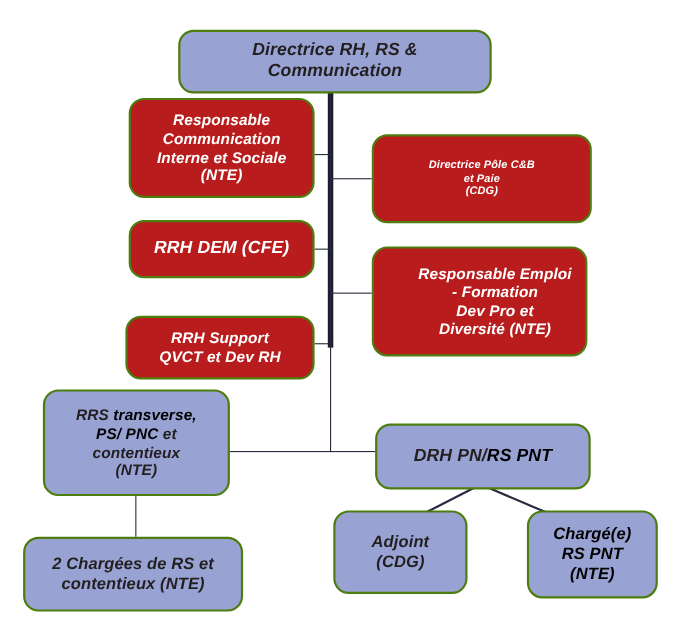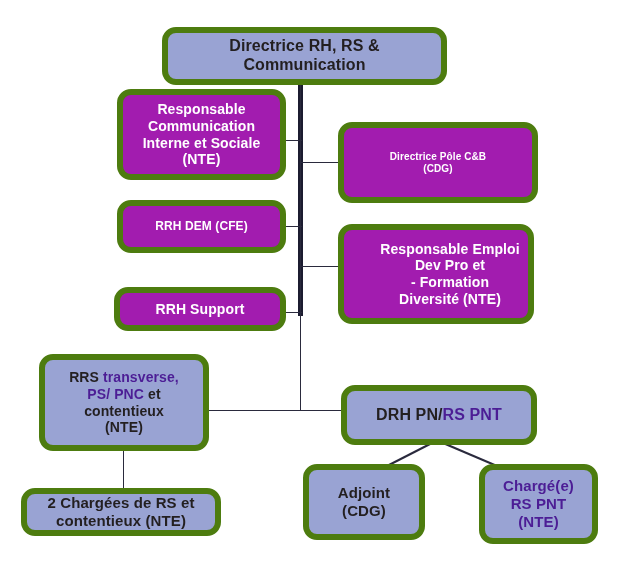--- a/index.html
+++ b/index.html
@@ -13,49 +13,50 @@
   #chart-canvas {
     position: relative;
     width: 633px;
     height: 579px;
     background: #ffffff;
     overflow: hidden;
   }
   .node {
     position: absolute;
     box-sizing: border-box;
-    border: 6px solid #4d7c0f;
+    border: 2px solid #4d7c0f;
     border-radius: 14px;
     display: flex;
     align-items: center;
     justify-content: center;
     text-align: center;
     line-height: 1.18;
     font-weight: bold;
     letter-spacing: 0.1px;
     z-index: 3;
+    font-style: italic;
   }
   .node .lines {
     width: 100%;
     padding: 0 4px;
     box-sizing: border-box;
   }
   .node .line { display: block; }
 
   
   .node.solid {
     background: #99a3d3;
     color: #231f20;
   }
   
   .node.pale {
-    background: #a21caf;
+    background: #b91c1c;
     color: #ffffff;
   }
-  .red { color: #4c1d95; }
+  .red { color: #000000; }
   .dark { color: #231f20; }
 
   .connector {
     position: absolute;
     background: #2a2a3d;
     z-index: 1;
   }
   .connector.thin-v { width: 1px; }
   .connector.thin-h { height: 1px; }
   .connector.trunk  { width: 5px; background: #1c1c30; }
@@ -108,62 +109,64 @@
 
   <div class="node pale" style="left:117px; top:89px; width:169px; height:91px; font-size:14px;">
     <span class="lines">
       <span class="line">Responsable</span>
       <span class="line">Communication</span>
       <span class="line">Interne et Sociale</span>
       <span class="line">(NTE)</span>
     </span>
   </div>
 
-  <div class="node pale" style="left:117px; top:200px; width:169px; height:53px; font-size:12px;">
+  <div class="node pale" style="left:117px; top:200px; width:169px; height:53px; font-size:16px;">
     <span class="lines">
       <span class="line">RRH DEM (CFE)</span>
     </span>
   </div>
 
-  <div class="node pale" style="left:114px; top:287px; width:172px; height:44px; font-size:14px;">
+  <div class="node pale" style="left:114px; top:287px; width:172px; height:58px; font-size:14px;">
     <span class="lines">
       <span class="line">RRH Support</span>
+      <span class="line">QVCT et Dev RH</span>
     </span>
   </div>
 
   <div class="node pale" style="left:338px; top:122px; width:200px; height:81px; font-size:10px;">
     <span class="lines">
       <span class="line">Directrice Pôle C&amp;B</span>
+      <span class="line">et Paie</span>
       <span class="line">(CDG)</span>
     </span>
   </div>
 
   <div class="node pale" style="left:338px; top:224px; width:196px; height:100px; font-size:14px;padding-left:28px;">
     <span class="lines">
       <span class="line">Responsable Emploi</span>
+      <span class="line">- Formation</span>
       <span class="line">Dev Pro et</span>
-      <span class="line">- Formation</span>
       <span class="line">Diversité (NTE)</span>
     </span>
   </div>
 
   <div class="node solid" style="left:39px; top:354px; width:170px; height:97px; font-size:14px;">
     <span class="lines">
       <span class="line">
         <span class="dark">RRS </span><span class="red">transverse,</span>
       </span>
       <span class="line">
         <span class="red">PS/ PNC</span><span class="dark"> et</span>
       </span>
       <span class="line dark">contentieux</span>
       <span class="line dark">(NTE)</span>
     </span>
   </div>
 
-  <div class="node solid" style="left:21px; top:488px; width:200px; height:48px; font-size:15px;">
+  <div class="node solid" style="left:21px; top:488px; width:200px; height:68px; font-size:15px;">
     <span class="lines">
       <span class="line dark">2 Chargées de RS et</span>
       <span class="line dark">contentieux (NTE)</span>
     </span>
   </div>
 
   <div class="node solid" style="left:341px; top:385px; width:196px; height:60px; font-size:16px;">
     <span class="lines">
       <span class="line">
         <span class="dark">DRH PN/</span><span class="red">RS PNT</span>

